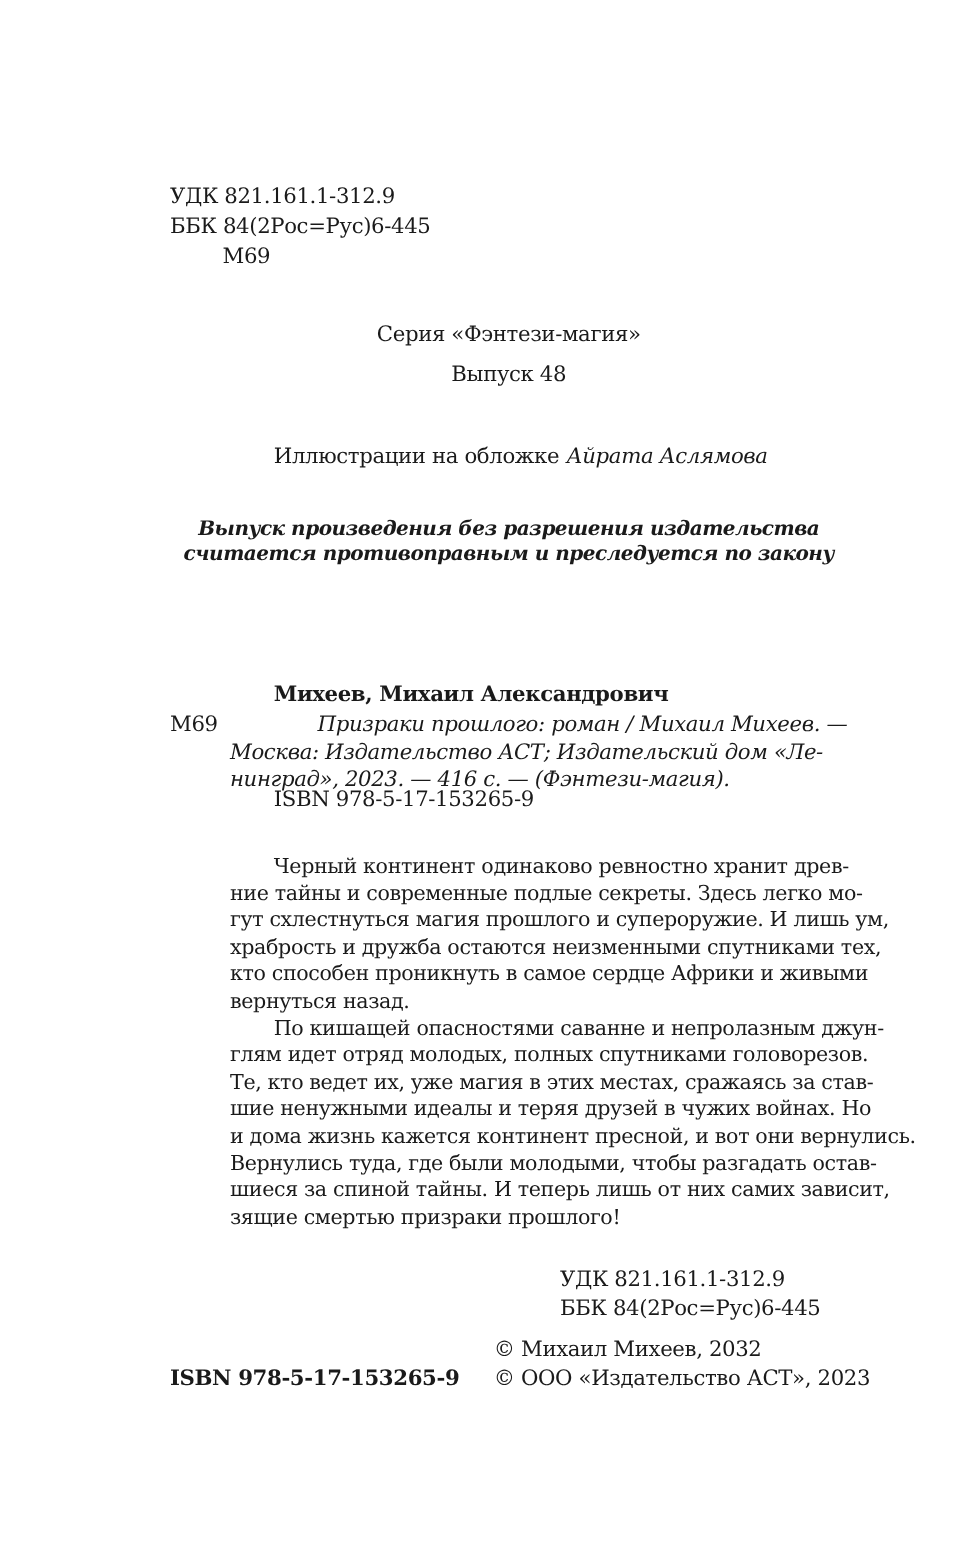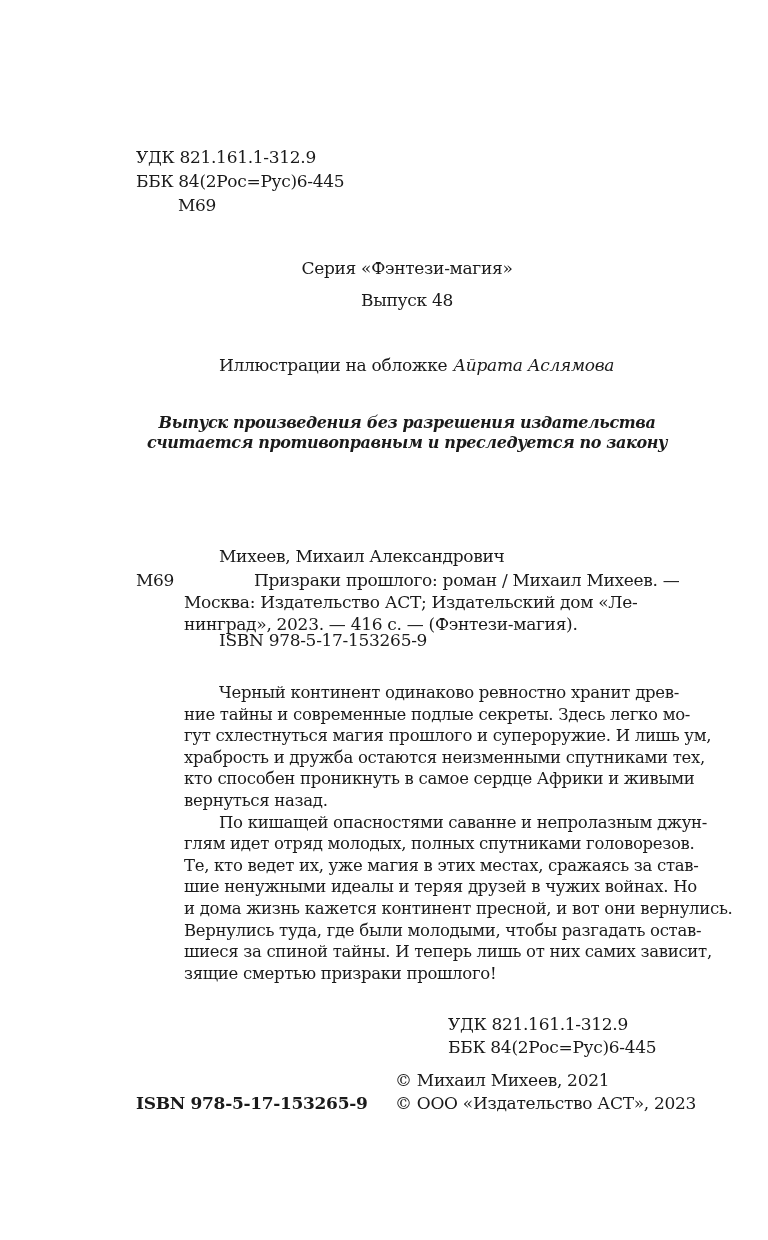--- a/index.html
+++ b/index.html
@@ -24,24 +24,24 @@
     #issue-line { left: 0; width: 790px; top: 289px; text-align: center; }
 
     #illustrations { left: 207px; top: 354px; }
     #illustrations .artist { font-style: italic; margin-left: 6px; }
 
     #legal-notice { left: 0; width: 790px; top: 413px; text-align: center;
       font-style: italic; font-weight: bold; font-size: 16px; line-height: 20px; letter-spacing: -0.4px; }
 
     
     #biblio { left: 124px; top: 545px; width: 545px; }
-    #biblio .author-heading { position: absolute; left: 83px; top: 0; font-weight: normal; white-space: nowrap; }
+    #biblio .author-heading { position: absolute; left: 83px; top: 0; font-weight: bold; white-space: nowrap; }
     #biblio .code { position: absolute; left: 0; top: 24px; }
     #biblio .desc { position: absolute; left: 48px; top: 24px; width: 497px; white-space: normal; text-indent: 35px; text-align: justify; }
-    #biblio .desc .ln { display: block; white-space: nowrap; }
+    #biblio .desc .ln { display: block; white-space: nowrap; font-style: italic; }
     #biblio .desc .ln:first-child { text-indent: 35px; }
     #biblio .desc .ln:not(:first-child) { text-indent: 0; }
     #biblio .isbn { position: absolute; left: 83px; top: 84px; white-space: nowrap; }
 
     
     #annotation { left: 172px; top: 682px; width: 495px; font-size: 16.5px; line-height: 21.6px; letter-spacing: -0.3px; }
     #annotation .ln { display: block; white-space: nowrap; text-align: justify; text-align-last: justify; }
     #annotation .ln.last { text-align-last: left; }
     #annotation .ln.indent { padding-left: 35px; }
 
@@ -106,19 +106,19 @@
       <span class="ln last">зящие смертью призраки прошлого!</span>
     </div>
   </div>
 
   <div id="bottom-codes" class="abs t18">
     <div>УДК 821.161.1-312.9</div>
     <div>ББК 84(2Рос=Рус)6-445</div>
   </div>
 
   <div id="copyrights" class="abs t18">
-    <div>© Михаил Михеев, 2021</div>
+    <div>© Михаил Михеев, 2032</div>
     <div>© ООО «Издательство АСТ», 2023</div>
   </div>
 
   <div id="bottom-isbn" class="abs t18">ISBN 978-5-17-153265-9</div>
 
 </div>
 
 </body></html>

